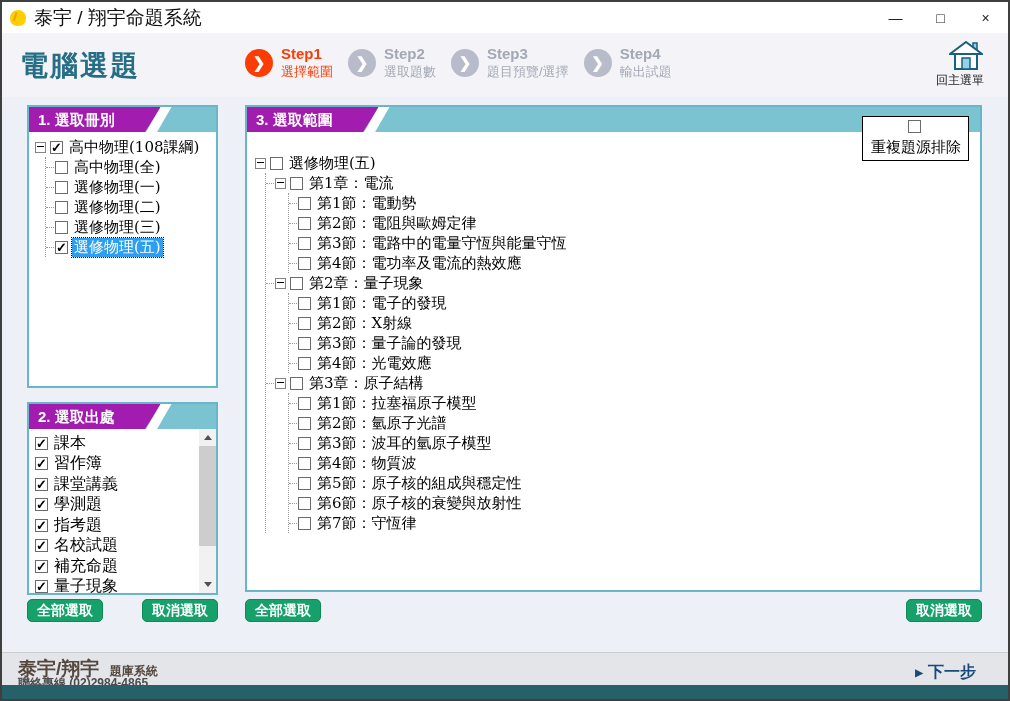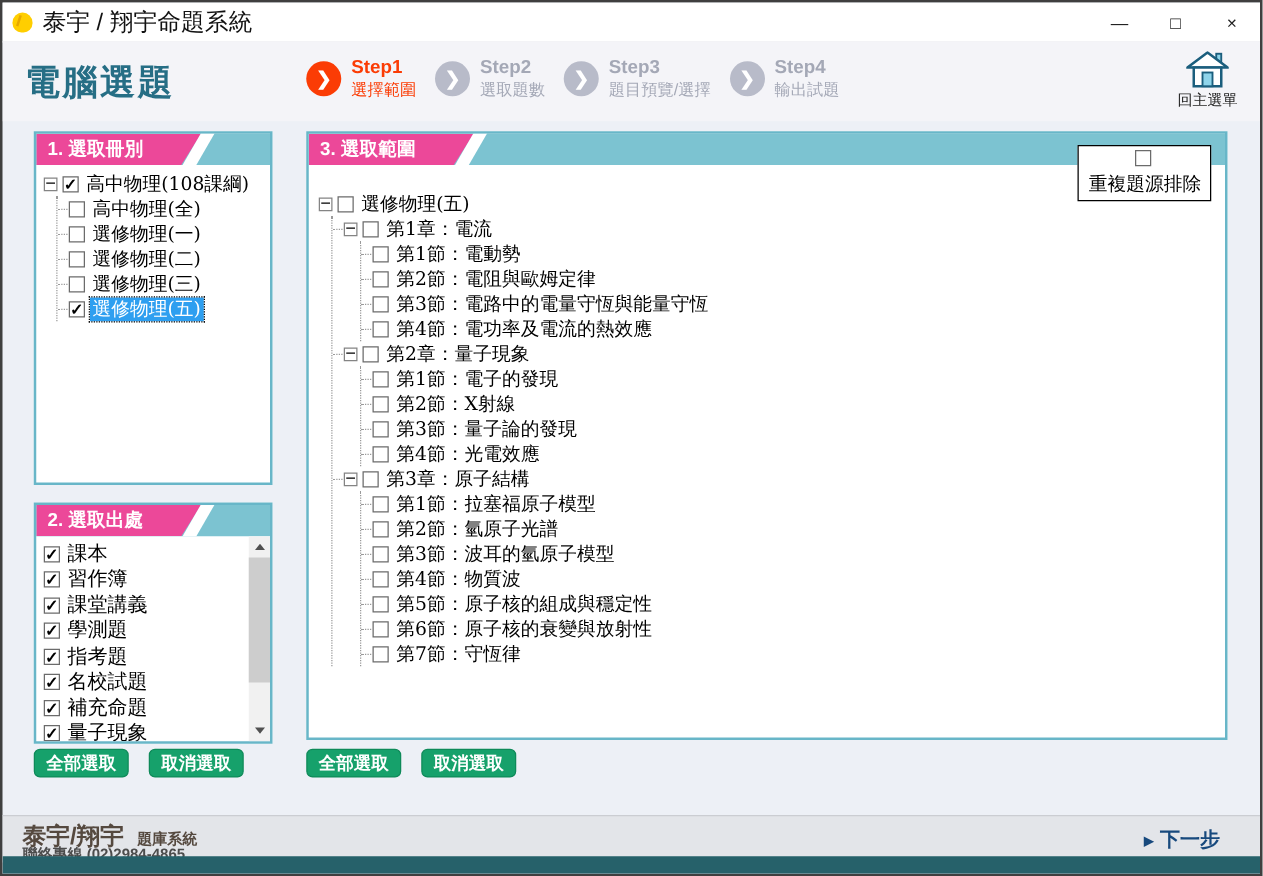--- a/index.html
+++ b/index.html
@@ -23,27 +23,27 @@
     color:#266e85;letter-spacing:2px;}
   .steps{position:absolute;left:243px;top:12px;display:flex;gap:15px;}
   .step{display:flex;align-items:center;gap:8px;}
   .step-circle{width:28px;height:28px;border-radius:50%;background:#b8bbc9;color:#fff;
     display:flex;align-items:center;justify-content:center;font-size:15px;font-weight:bold;flex:none;}
   .step.active .step-circle{background:#fb3c05;}
   .step-text{display:flex;flex-direction:column;line-height:1.25;}
   .step-label{font-size:15px;font-weight:bold;color:#a4a8b6;}
   .step-desc{font-size:13px;color:#a4a8b6;}
   .step.active .step-label,.step.active .step-desc{color:#fb3c05;}
-  .home{position:absolute;right:12px;top:8px;width:60px;text-align:center;cursor:default;}
+  .home{position:absolute;right:12px;top:8px;width:60px;text-align:left;cursor:default;}
   .home svg{display:block;margin:0 auto;}
   .home-label{font-size:12px;color:#222;margin-top:1px;}
   
   .panel{position:absolute;background:#fff;border:2px solid #68b6c8;box-sizing:border-box;}
   .panel-head{position:relative;height:25px;background:#7cc3d1;overflow:hidden;}
-  .panel-tab{position:absolute;left:0;top:0;height:25px;width:132px;background:#ec4899;
+  .panel-tab{position:absolute;left:0;top:0;height:25px;width:132px;background:#a21caf;
     color:#fff;font-size:15px;font-weight:bold;line-height:25px;padding-left:9px;
     box-sizing:border-box;clip-path:polygon(0 0,100% 0,calc(100% - 16px) 100%,0 100%);}
   .panel-wedge{position:absolute;left:124px;top:-2px;width:11px;height:30px;background:#fff;
     transform:skewX(-30deg);}
   .panel-body{position:relative;overflow:hidden;}
   
   .tree{font-family:"DejaVu Serif",serif;font-size:15px;color:#000;}
   .trow{display:flex;align-items:center;height:20px;white-space:nowrap;}
   .expander{width:9px;height:9px;border:1px solid #848484;background:#fff;position:relative;
     margin-right:4px;flex:none;}
@@ -59,21 +59,21 @@
   .src-list .trow{height:20.5px;font-size:16px;}
   .scrollbar{position:absolute;top:0;right:0;bottom:0;width:17px;background:#f1f1f1;}
   .scroll-btn{position:absolute;left:0;width:17px;height:17px;display:flex;align-items:center;
     justify-content:center;}
   .tri-up{width:0;height:0;border-left:4px solid transparent;border-right:4px solid transparent;
     border-bottom:5px solid #505050;}
   .tri-down{width:0;height:0;border-left:4px solid transparent;border-right:4px solid transparent;
     border-top:5px solid #505050;}
   .scroll-thumb{position:absolute;left:0;top:17px;width:17px;height:100px;background:#cdcdcd;}
   
-  .btn-row{position:absolute;display:flex;justify-content:flex-start;gap:16px;}
+  .btn-row{position:absolute;display:flex;justify-content:space-between;gap:16px;}
   .gbtn{background:#16a16b;border:1px solid #0e8a59;border-radius:5px;color:#fff;
     font-size:14px;font-weight:bold;padding:0 9px;height:23px;line-height:21px;cursor:default;}
   
   .dup-box{position:absolute;top:9px;right:11px;background:#fff;border:1px solid #000;
     padding:3px 7px 3px 8px;display:flex;align-items:center;gap:5px;
     font-family:"DejaVu Serif",serif;font-size:15px;z-index:3;flex-direction:column;}
   
   .footer{position:absolute;left:0;right:0;top:650px;height:37px;background:#e3e5e9;
     border-top:1px solid #cbcdd2;}
   .brand{position:absolute;left:16px;top:3px;color:#55493f;}

